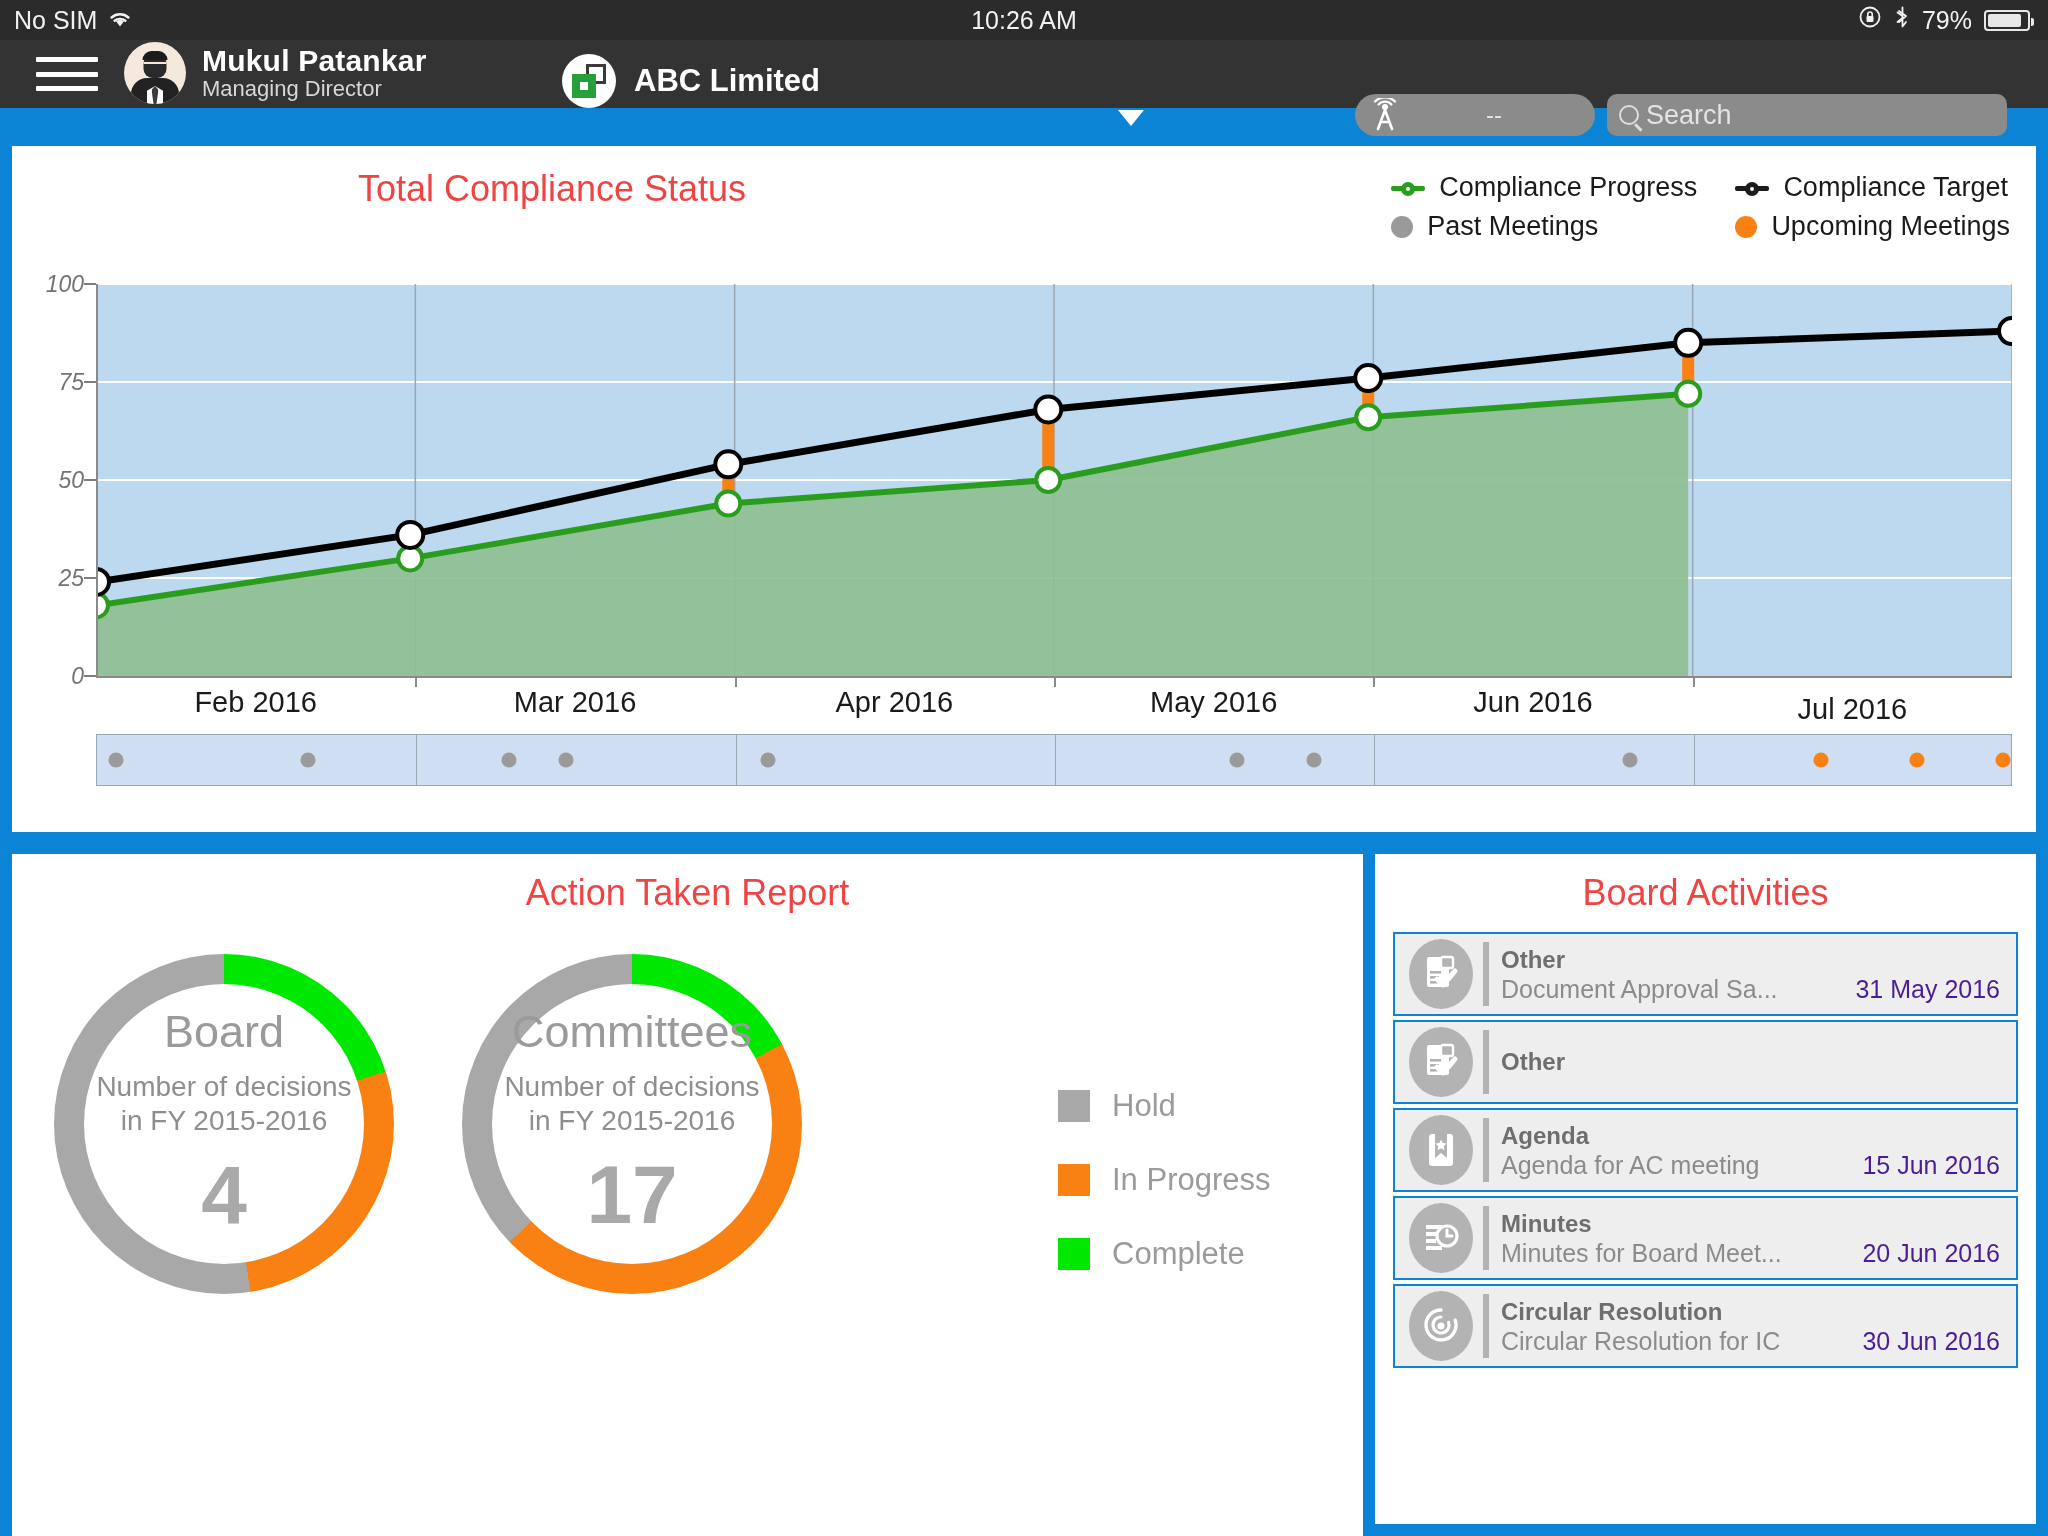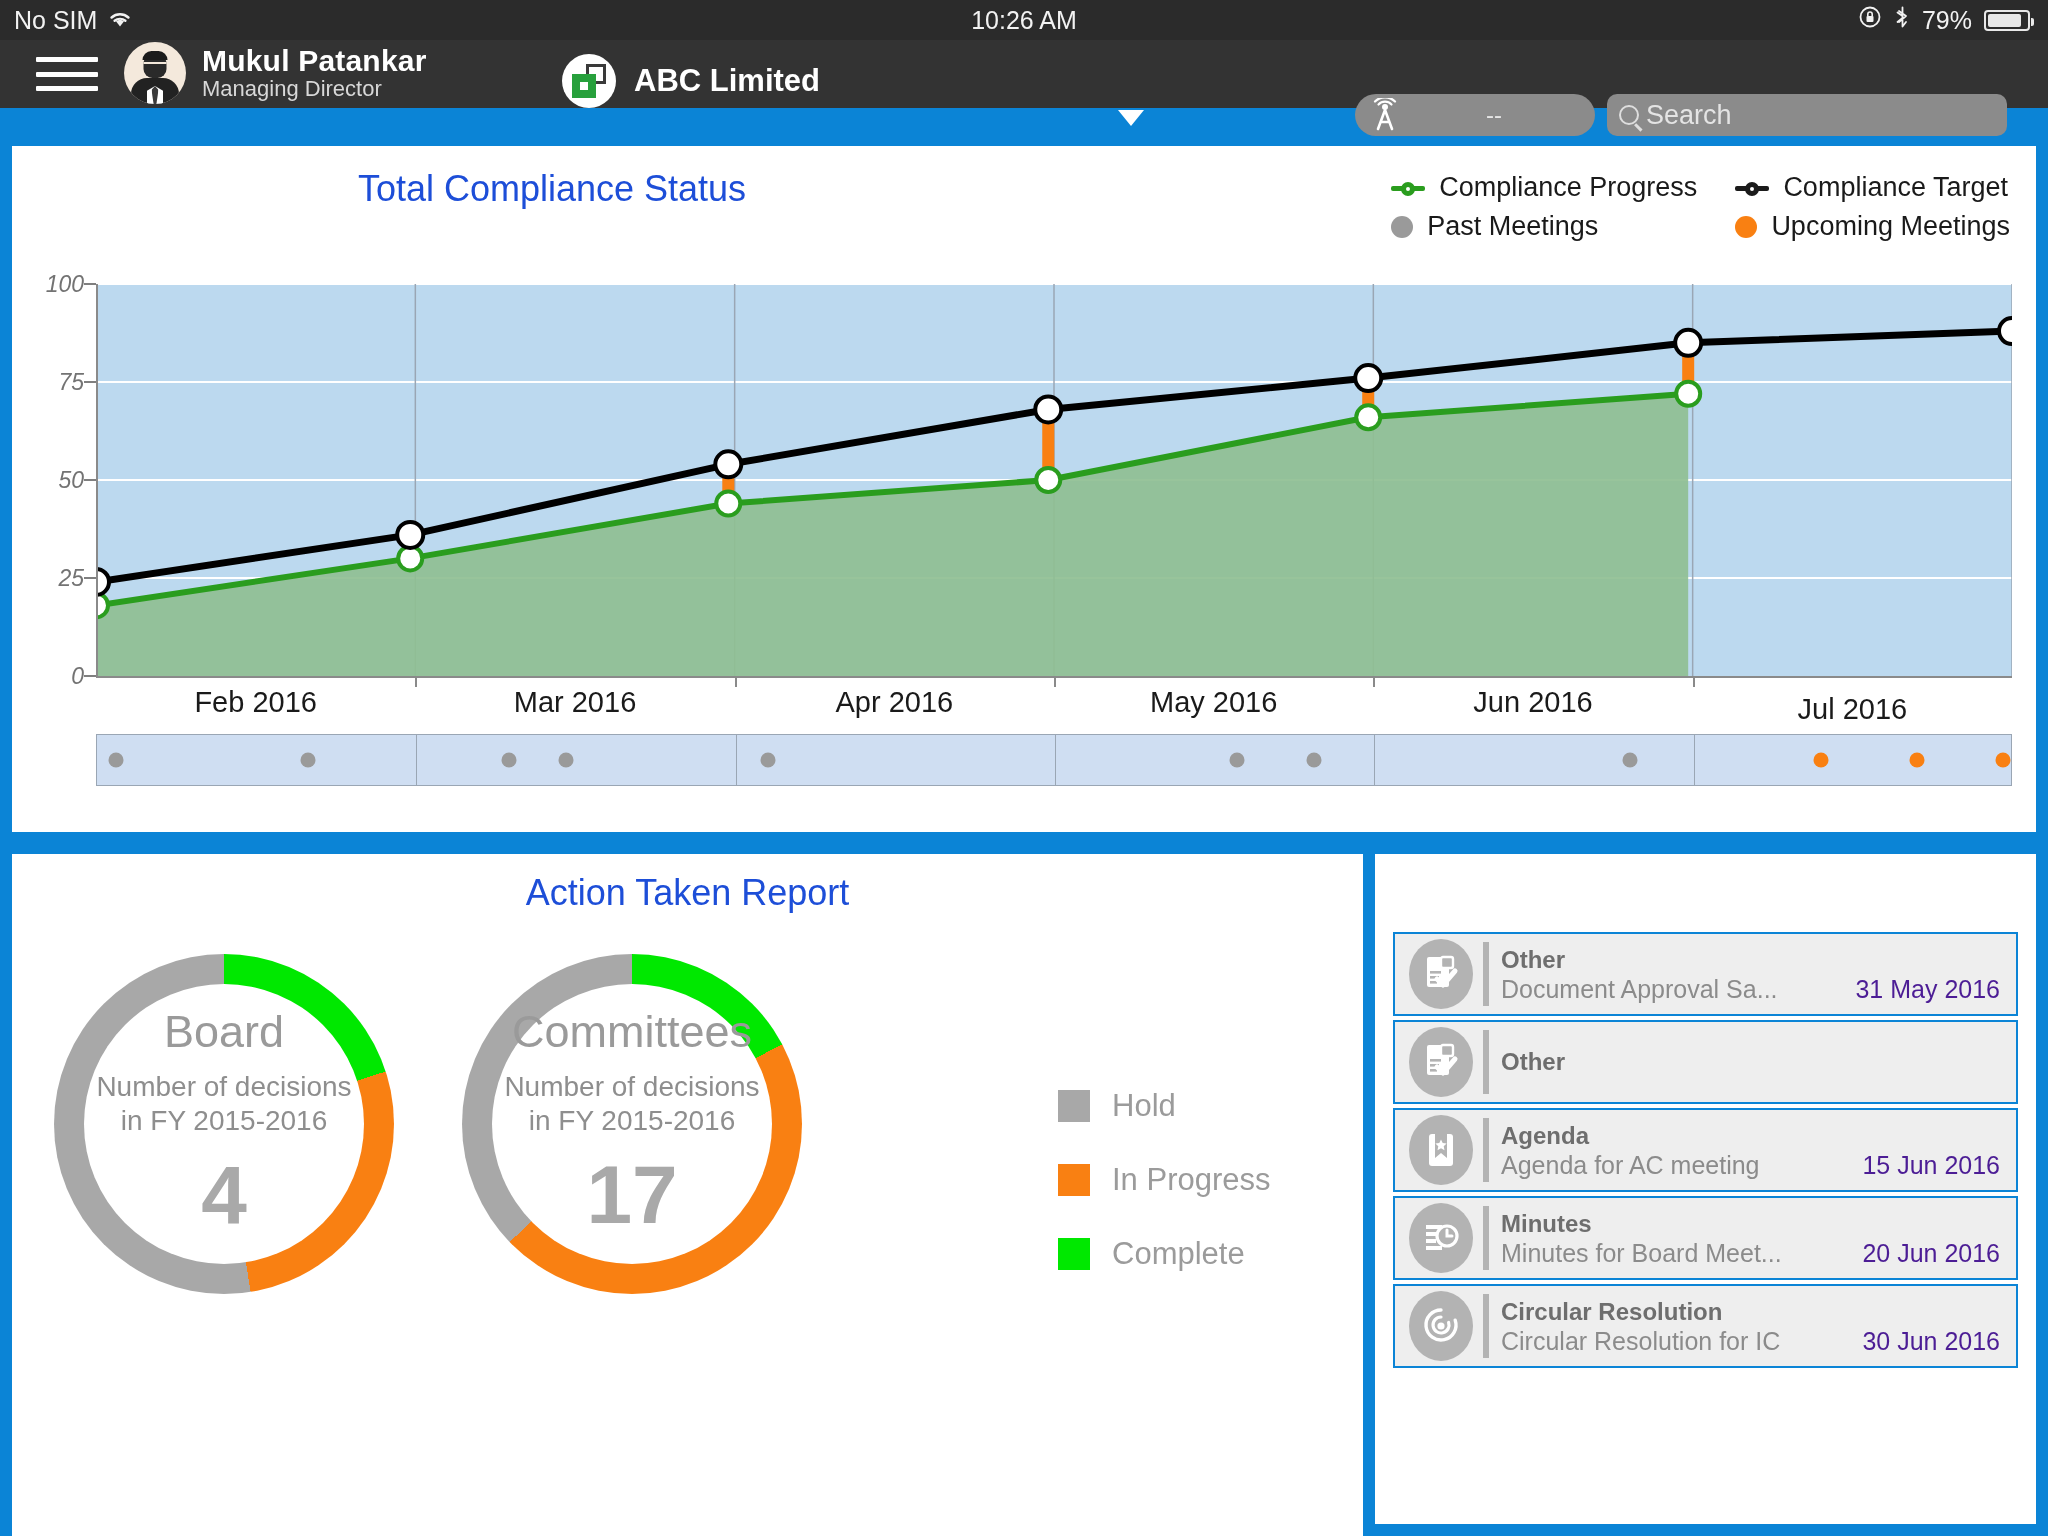--- a/index.html
+++ b/index.html
@@ -117,21 +117,21 @@
     position: absolute; left: 12px; top: 854px;
     width: 1351px; height: 721px;
     background: #ffffff;
   }
   #activities-panel {
     position: absolute; left: 1375px; top: 854px;
     width: 661px; height: 670px;
     background: #ffffff;
   }
 
-  .panel-title { text-align: center; font-size: 36px; color: #1d4ed8; }
+  .panel-title { text-align: center; font-size: 36px; color: #ef4444; }
   #compliance-title { position: absolute; left: 0; top: 22px; width: 1080px; }
   #action-title { position: absolute; left: 0; top: 18px; width: 1351px; }
   #activities-title { position: absolute; left: 0; top: 18px; width: 661px; }
 
   
   #chart-legend {
     position: absolute; right: 26px; top: 26px;
     display: grid; grid-template-columns: auto auto; gap: 8px 38px;
     font-size: 27px; color: #1a1a1a;
   }
@@ -446,20 +446,21 @@
     <span class="atr-lg-sw" style="background:#f98012"></span>
     <span class="atr-lg-label">In Progress</span>
   </div>
   <div class="atr-lg-item">
     <span class="atr-lg-sw" style="background:#00e800"></span>
     <span class="atr-lg-label">Complete</span>
   </div>
 </div>
 
 <div id="activities-panel">
+  <div class="panel-title" id="activities-title">Board Activities</div>
   <div id="activities-list">
       <div class="activity-row">
         <div class="activity-icon">
           <svg width="40" height="42" viewBox="0 0 40 42">
             <rect x="6" y="4" width="22" height="30" rx="2" fill="#ffffff"></rect>
             <rect x="20" y="4" width="12" height="11" rx="2" fill="#b3b3b3" stroke="#ffffff" stroke-width="2.4"></rect>
             <rect x="9" y="18" width="11" height="2.6" fill="#b3b3b3"></rect>
             <rect x="9" y="23" width="9" height="2.6" fill="#b3b3b3"></rect>
             <rect x="9" y="28" width="7" height="2.6" fill="#b3b3b3"></rect>
             <path d="M16 26 l6 6 l12 -14" stroke="#ffffff" stroke-width="5" fill="none" stroke-linecap="round" stroke-linejoin="round"></path>

